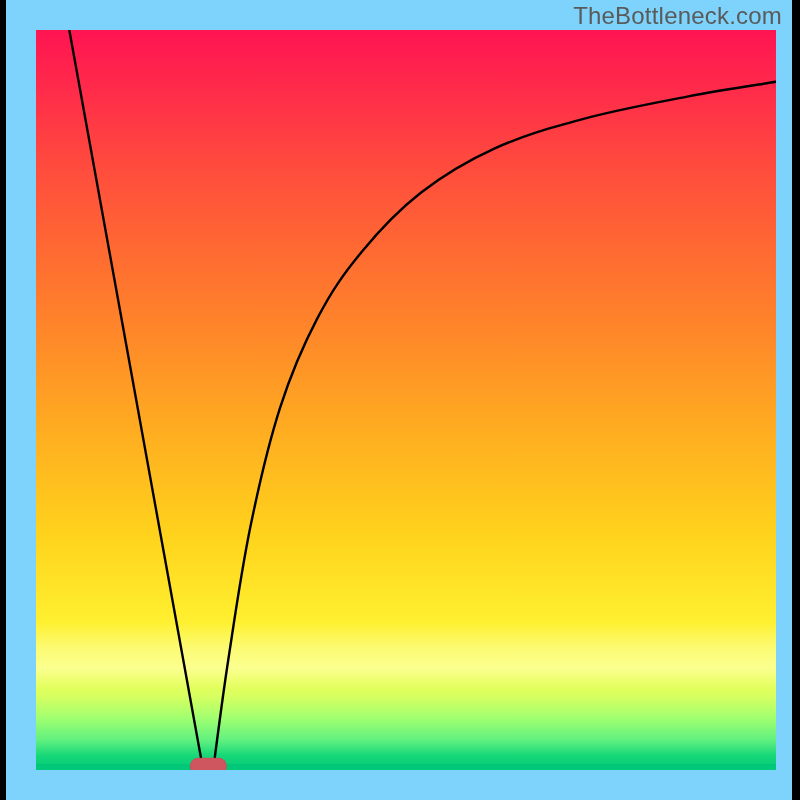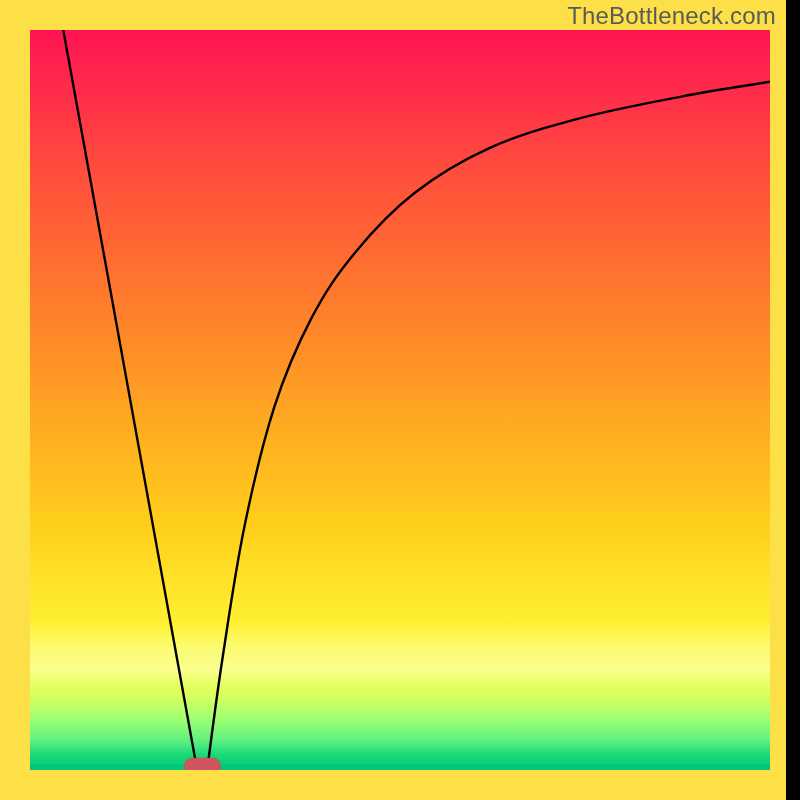--- a/index.html
+++ b/index.html
@@ -8,21 +8,22 @@
     width: 800px;
     height: 800px;
     overflow: hidden;
     background: #000;
     font-family: Arial, Helvetica, sans-serif;
   }
   .frame {
     position: relative;
     width: 786px;
     height: 800px;
-    background: #fde047;
+    background: #7dd3fc;
+    margin-left: 6px;
   }
   .watermark {
     position: absolute;
     top: 2px;
     right: 10px;
     color: #5a5a5a;
     font-size: 24px;
     font-weight: 500;
     letter-spacing: 0.2px;
     z-index: 10;

